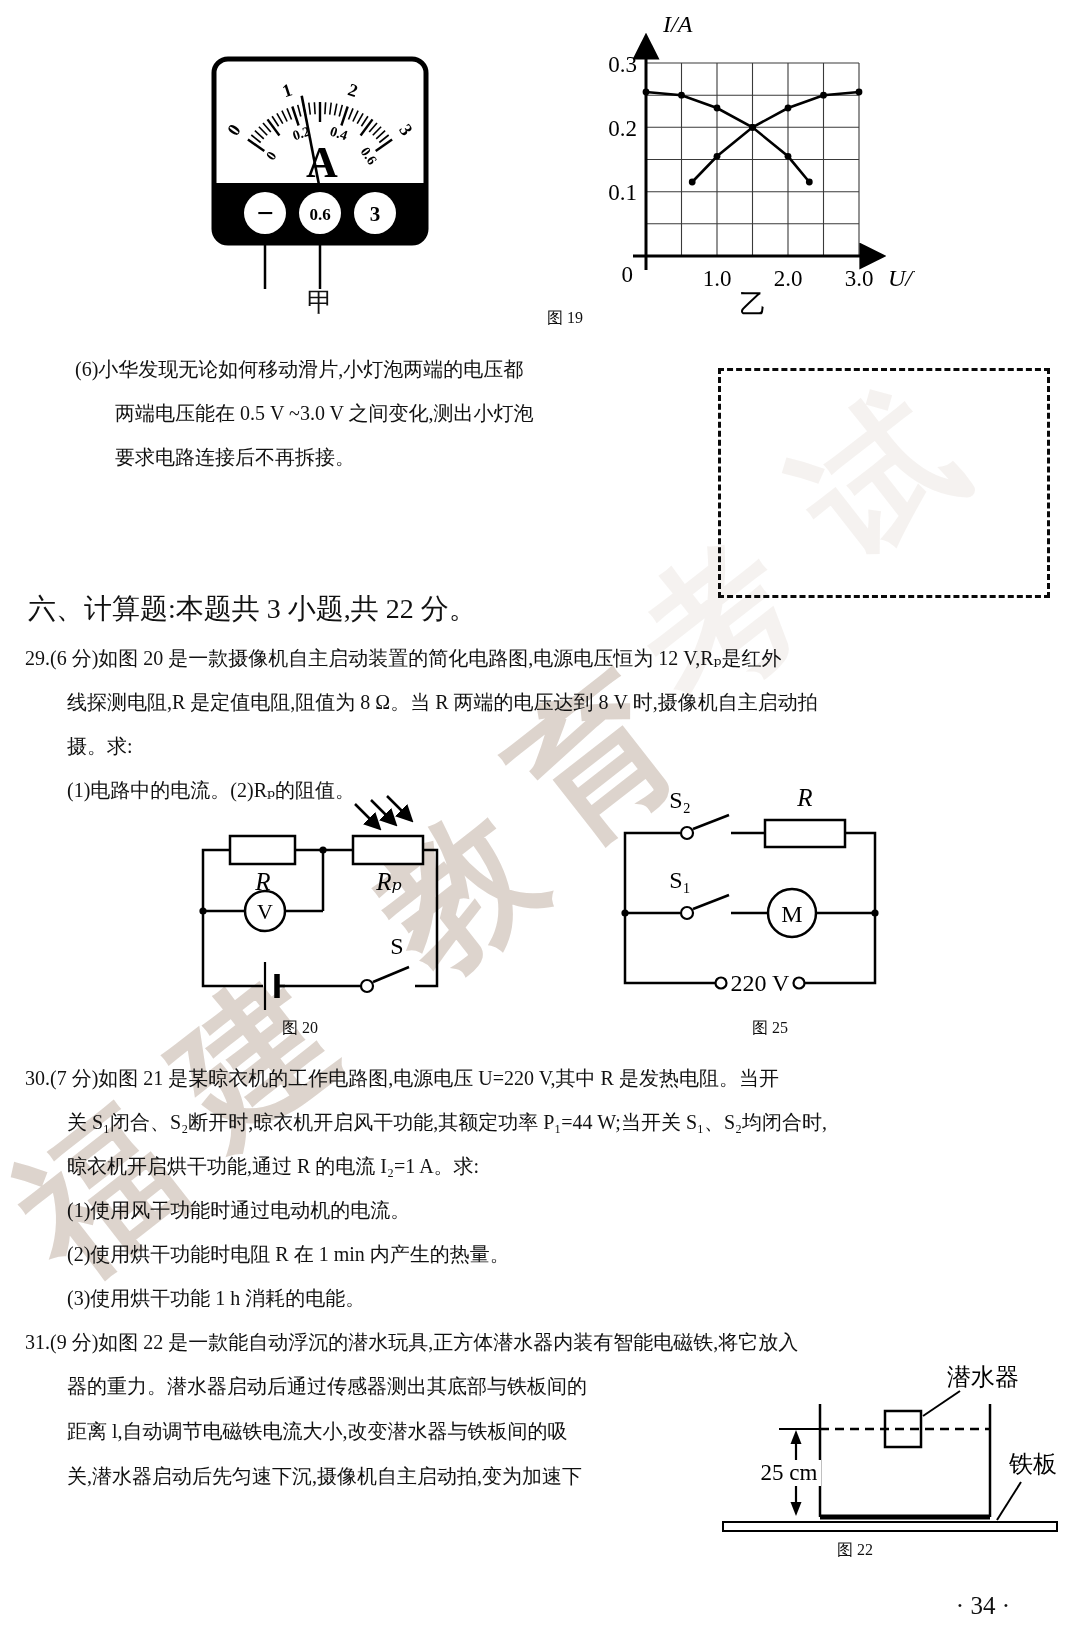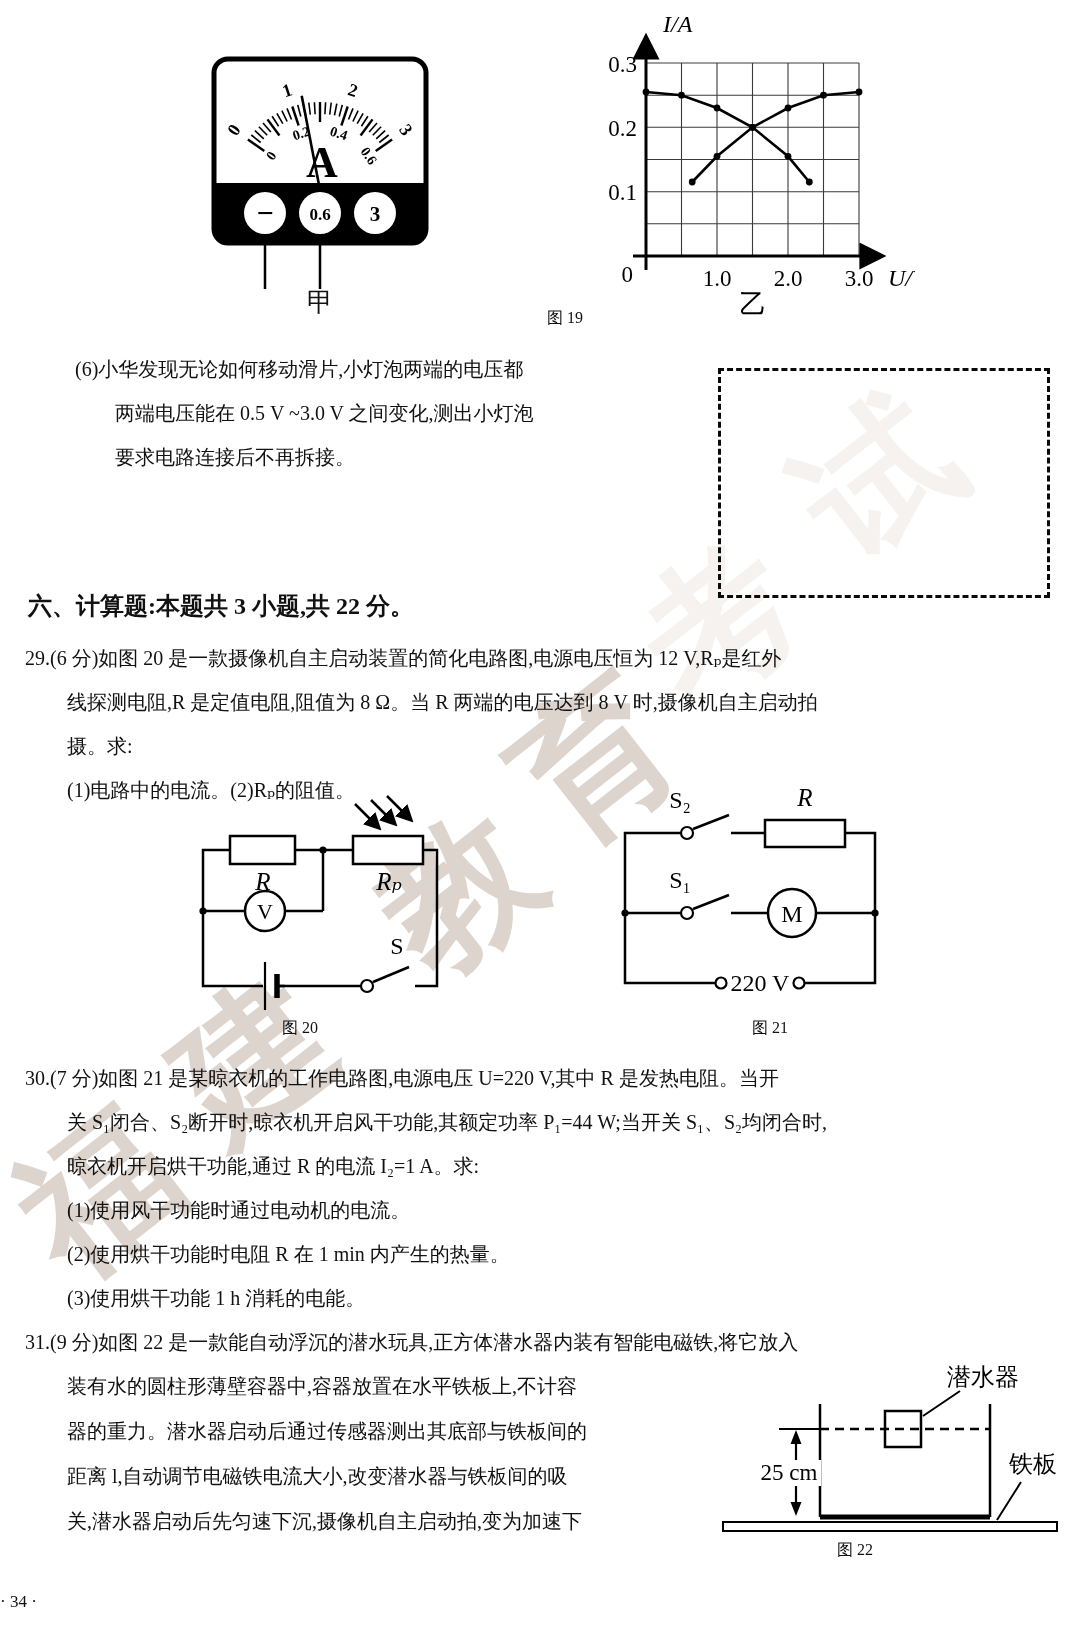--- a/index.html
+++ b/index.html
@@ -5,29 +5,29 @@
   html,body{margin:0;padding:0;background:#e8e8e8}
   #page{position:relative;width:1080px;height:1647px;background:#ffffff;overflow:hidden;
         font-family:"Liberation Serif","DejaVu Serif",serif;color:#111}
   .abs{position:absolute}
   .line{white-space:nowrap}
   .para{font-size:20px;line-height:44px}
   .hang{padding-left:42px}
   .hang .line:first-child{text-indent:-42px}
   .hang6{padding-left:40px}
   .hang6 .line:first-child{text-indent:-40px}
-  .heading{font-size:24px;font-weight:bold;white-space:nowrap}
+  .heading{font-size:28px;font-weight:normal;white-space:nowrap}
   .cap{font-size:16px;text-align:center;white-space:nowrap}
   .wm{position:absolute;font-size:150px;font-weight:bold;
       transform:translate(-50%,-50%) rotate(-38deg);
       color:rgba(170,148,130,0.40);pointer-events:none;user-select:none}
   .wm.faint{color:rgba(190,175,160,0.16)}
   .dashedbox{border:3px dashed #0a0a0a;background:transparent}
   svg text{font-family:"Liberation Serif","DejaVu Serif",serif}
-  .pageno{font-size:17px;text-align:left}
+  .pageno{font-size:25px;text-align:right}
 </style>
 </head>
 <body>
 
 <div id="page">
 
   <div>
     <span class="wm" style="left:100px;top:1195px">福</span>
     <span class="wm" style="left:255px;top:1060px">建</span>
     <span class="wm" style="left:460px;top:893px">教</span>
@@ -233,36 +233,35 @@
     <text x="192" y="144" font-size="24" text-anchor="middle">M</text>
     <circle cx="25" cy="135" r="3.6" fill="#000"></circle>
     <circle cx="275" cy="135" r="3.6" fill="#000"></circle>
     <circle cx="121" cy="205" r="5.5" fill="#fff" stroke="#000" stroke-width="2.2"></circle>
     <circle cx="199" cy="205" r="5.5" fill="#fff" stroke="#000" stroke-width="2.2"></circle>
     <text x="160" y="213" font-size="24" text-anchor="middle">220 V</text>
     <text x="80" y="30" font-size="24" text-anchor="middle">S₂</text>
     <text x="80" y="110" font-size="24" text-anchor="middle">S₁</text>
     <text x="205" y="28" font-size="25" font-style="italic" text-anchor="middle">R</text>
   </svg>
-  <div class="abs cap" style="left:700px;top:1018px;width:140px">图 21</div>
+  <div class="abs cap" style="left:700px;top:1018px;width:140px">图 25</div>
 
   <div class="abs para hang" style="left:25px;top:1056px;width:1040px">
     <div class="line">30.(7 分)如图 21 是某晾衣机的工作电路图,电源电压 U=220 V,其中 R 是发热电阻。当开</div>
     <div class="line">关 S₁闭合、S₂断开时,晾衣机开启风干功能,其额定功率 P₁=44 W;当开关 S₁、S₂均闭合时,</div>
     <div class="line">晾衣机开启烘干功能,通过 R 的电流 I₂=1 A。求:</div>
     <div class="line">(1)使用风干功能时通过电动机的电流。</div>
     <div class="line">(2)使用烘干功能时电阻 R 在 1 min 内产生的热量。</div>
     <div class="line">(3)使用烘干功能 1 h 消耗的电能。</div>
   </div>
 
   <div class="abs para hang" style="left:25px;top:1320px;width:1040px">
     <div class="line">31.(9 分)如图 22 是一款能自动浮沉的潜水玩具,正方体潜水器内装有智能电磁铁,将它放入</div>
   </div>
   <div class="abs para" style="left:67px;top:1364px;width:660px;line-height:45px">
-    <div class="line">装有水的圆柱形薄壁容器中,容器放置在水平铁板上,不计容</div>
     <div class="line">器的重力。潜水器启动后通过传感器测出其底部与铁板间的</div>
     <div class="line">距离 l,自动调节电磁铁电流大小,改变潜水器与铁板间的吸</div>
     <div class="line">关,潜水器启动后先匀速下沉,摄像机自主启动拍,变为加速下</div>
   </div>
 
   <svg class="abs" style="left:715px;top:1292px" width="350" height="250" viewBox="0 0 350 250">
     <text x="268" y="93" font-size="24" text-anchor="middle">潜水器</text>
     <line x1="245" y1="99" x2="208" y2="124" stroke="#000" stroke-width="2"></line>
     <g stroke="#000" fill="none">
       <line x1="105" y1="112" x2="105" y2="225" stroke-width="2.5"></line>

